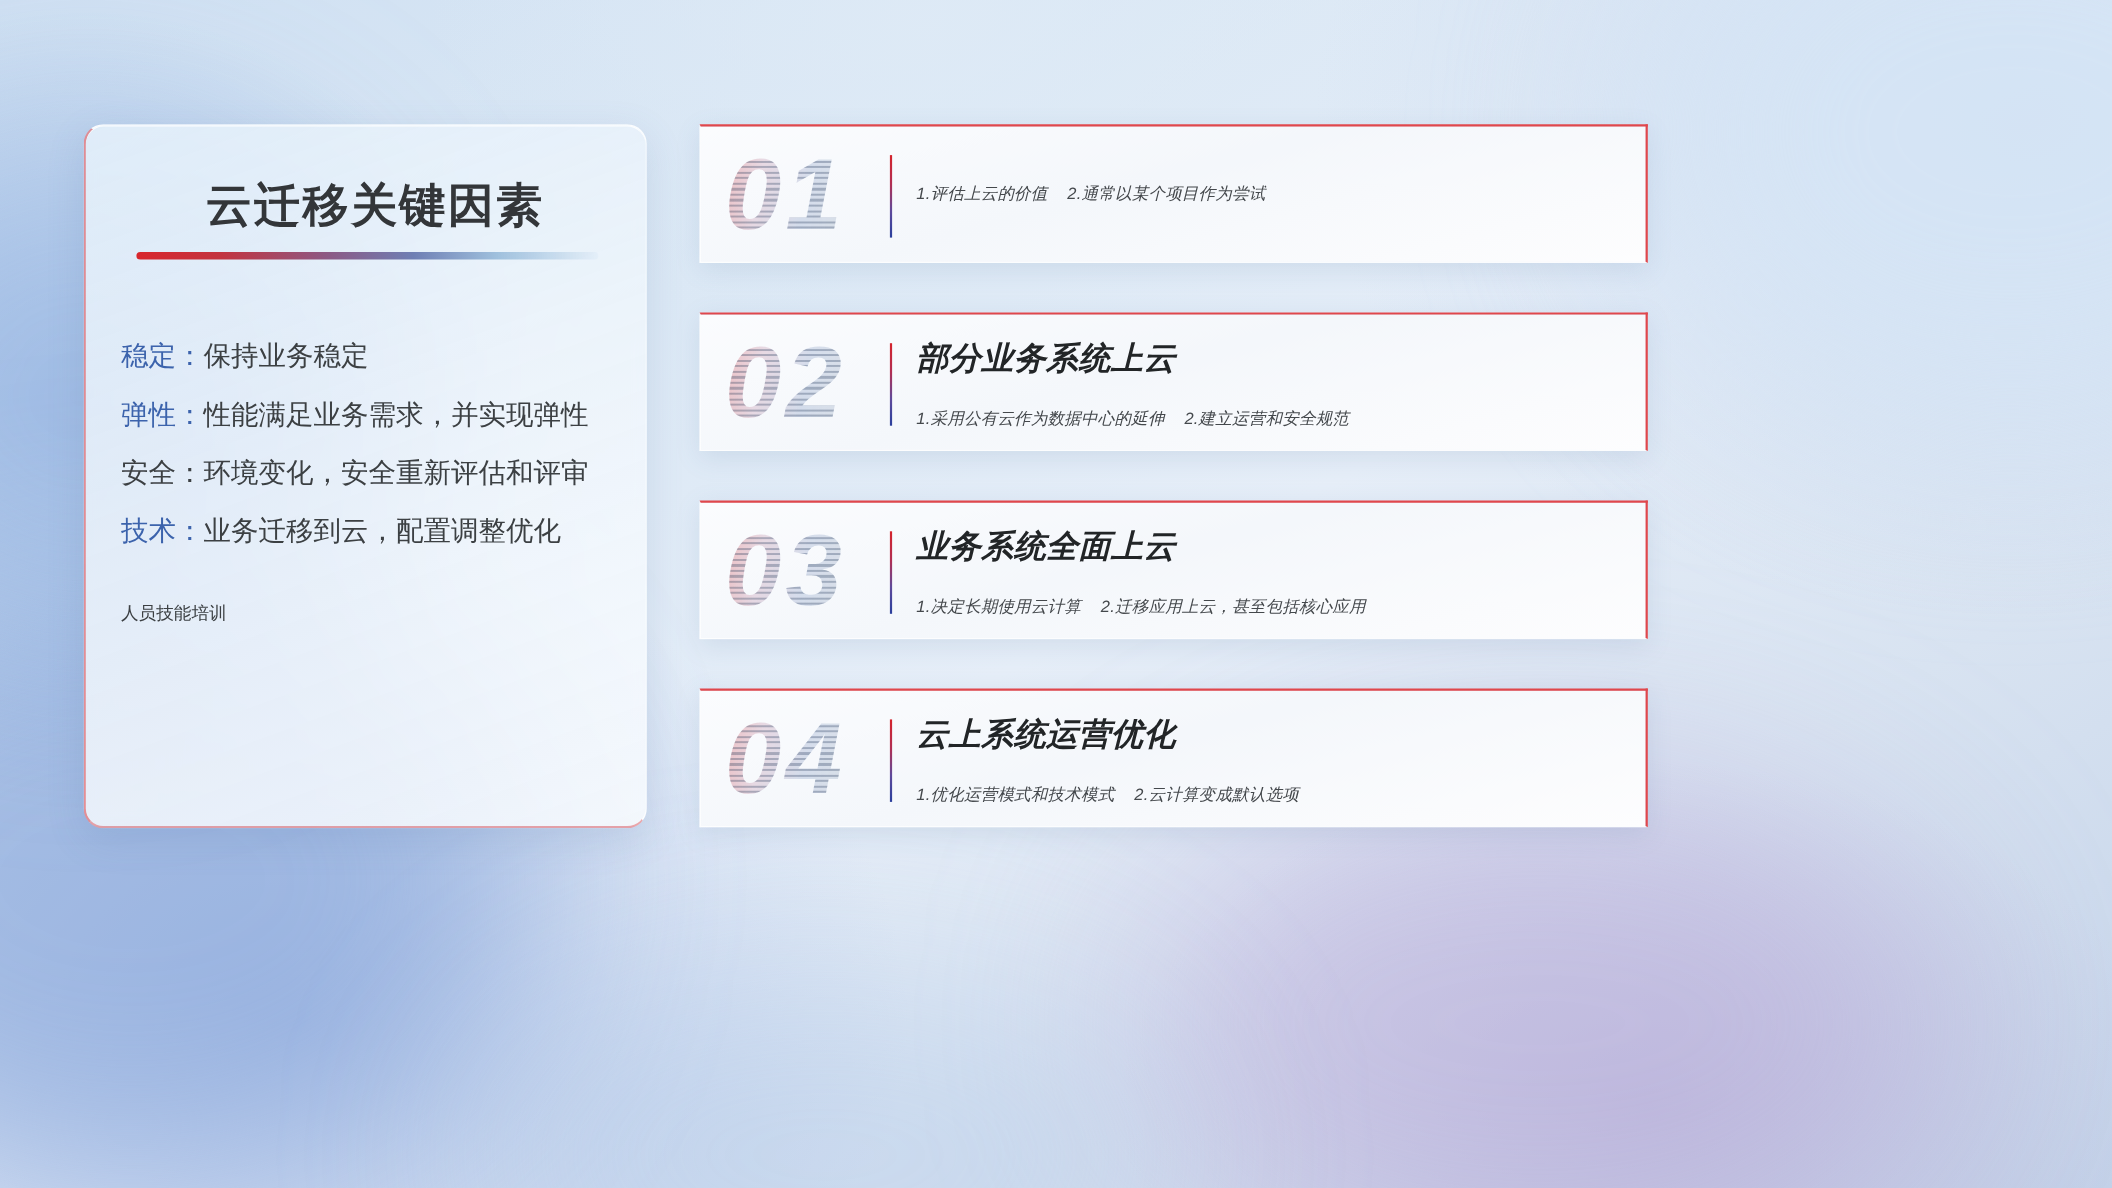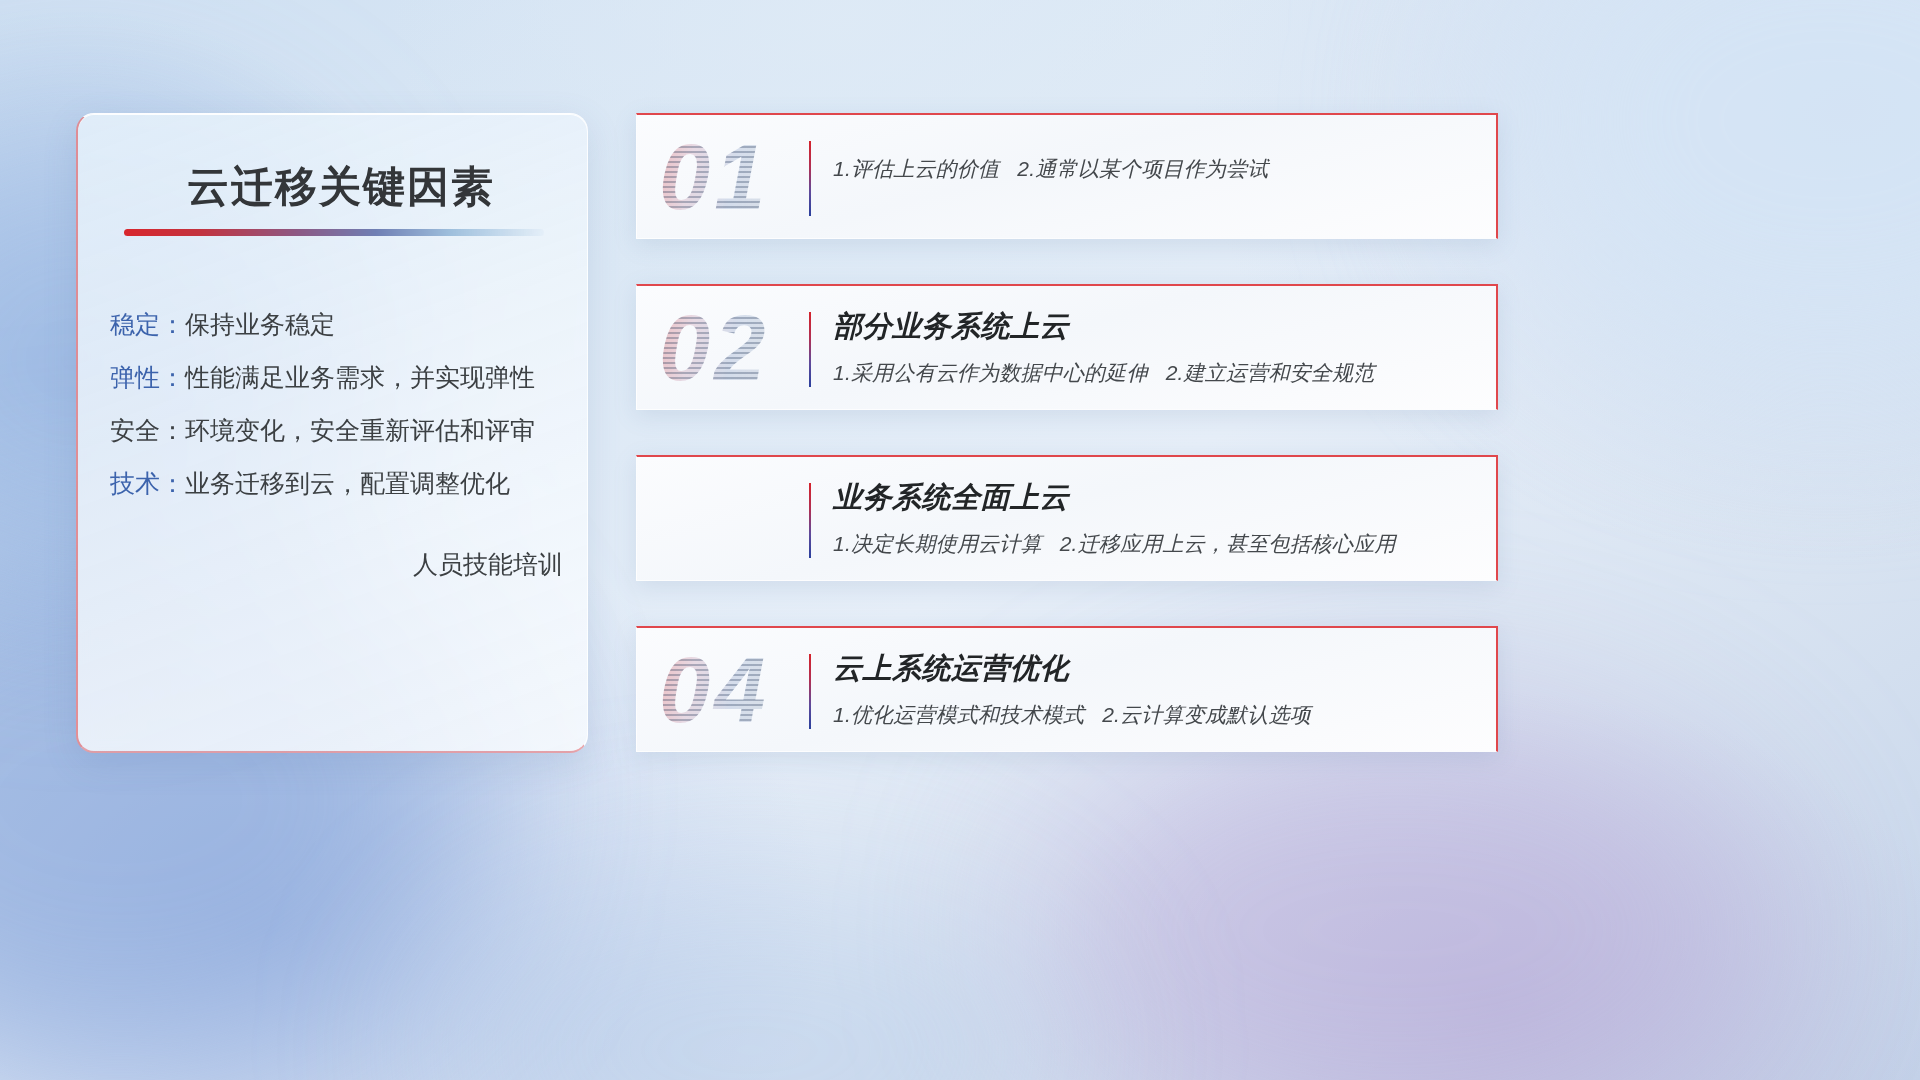--- a/index.html
+++ b/index.html
@@ -88,24 +88,23 @@
     font-size: 25px;
     line-height: 1.0;
     margin-bottom: 28px;
     white-space: nowrap;
     color: #3c4043;
   }
   .factor-label { color: #3c63ac; }
   .factor-label.neutral { color: #3c4043; }
   .factor-text { color: #3c4043; }
   .factor-cont {
-    font-size: 25px;
+    font-size: 16px;
     color: #3c4043;
     margin-top: 52px;
-    text-align: right;
   }
 
   
   #cards {
     position: absolute;
     left: 636px;
     top: 113px;
     width: 862px;
   }
   .step-card {
@@ -167,22 +166,22 @@
     top: 24px;
   }
   .card-title {
     font-size: 29px;
     font-weight: bold;
     color: #222527;
     letter-spacing: 0.5px;
     line-height: 1.15;
   }
   .card-desc {
-    margin-top: 16px;
-    font-size: 21px;
+    margin-top: 28px;
+    font-size: 15px;
     color: #44484c;
     letter-spacing: 0.2px;
     white-space: nowrap;
   }
   .desc-gap { display: inline-block; width: 18px; }
 </style>
 </head>
 <body>
 
 <div id="slide">
@@ -237,20 +236,21 @@
       <div class="card-divider"></div>
       <div class="card-body">
         <div class="card-title">部分业务系统上云</div>
         <div class="card-desc">
           <span>1.采用公有云作为数据中心的延伸</span><span class="desc-gap"></span><span>2.建立运营和安全规范</span>
         </div>
       </div>
     </div>
 
     <div class="step-card">
+      <div class="ghost-number">03</div>
       <div class="card-divider"></div>
       <div class="card-body">
         <div class="card-title">业务系统全面上云</div>
         <div class="card-desc">
           <span>1.决定长期使用云计算</span><span class="desc-gap"></span><span>2.迁移应用上云，甚至包括核心应用</span>
         </div>
       </div>
     </div>
 
     <div class="step-card">

